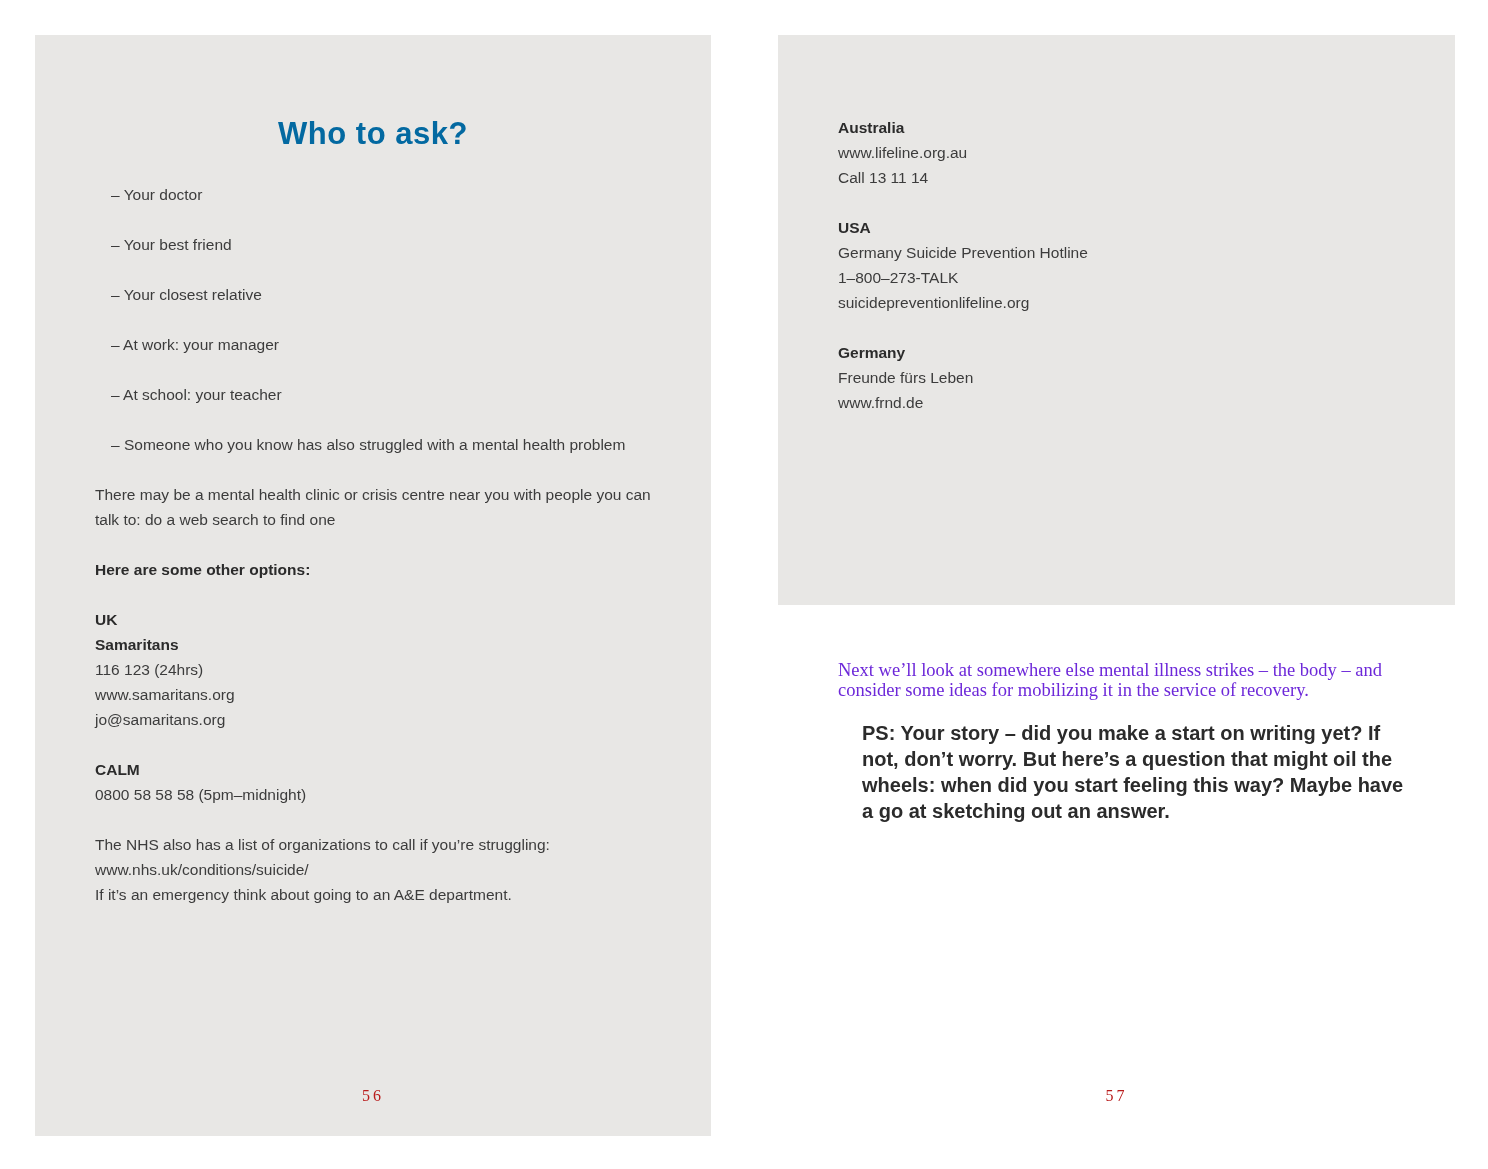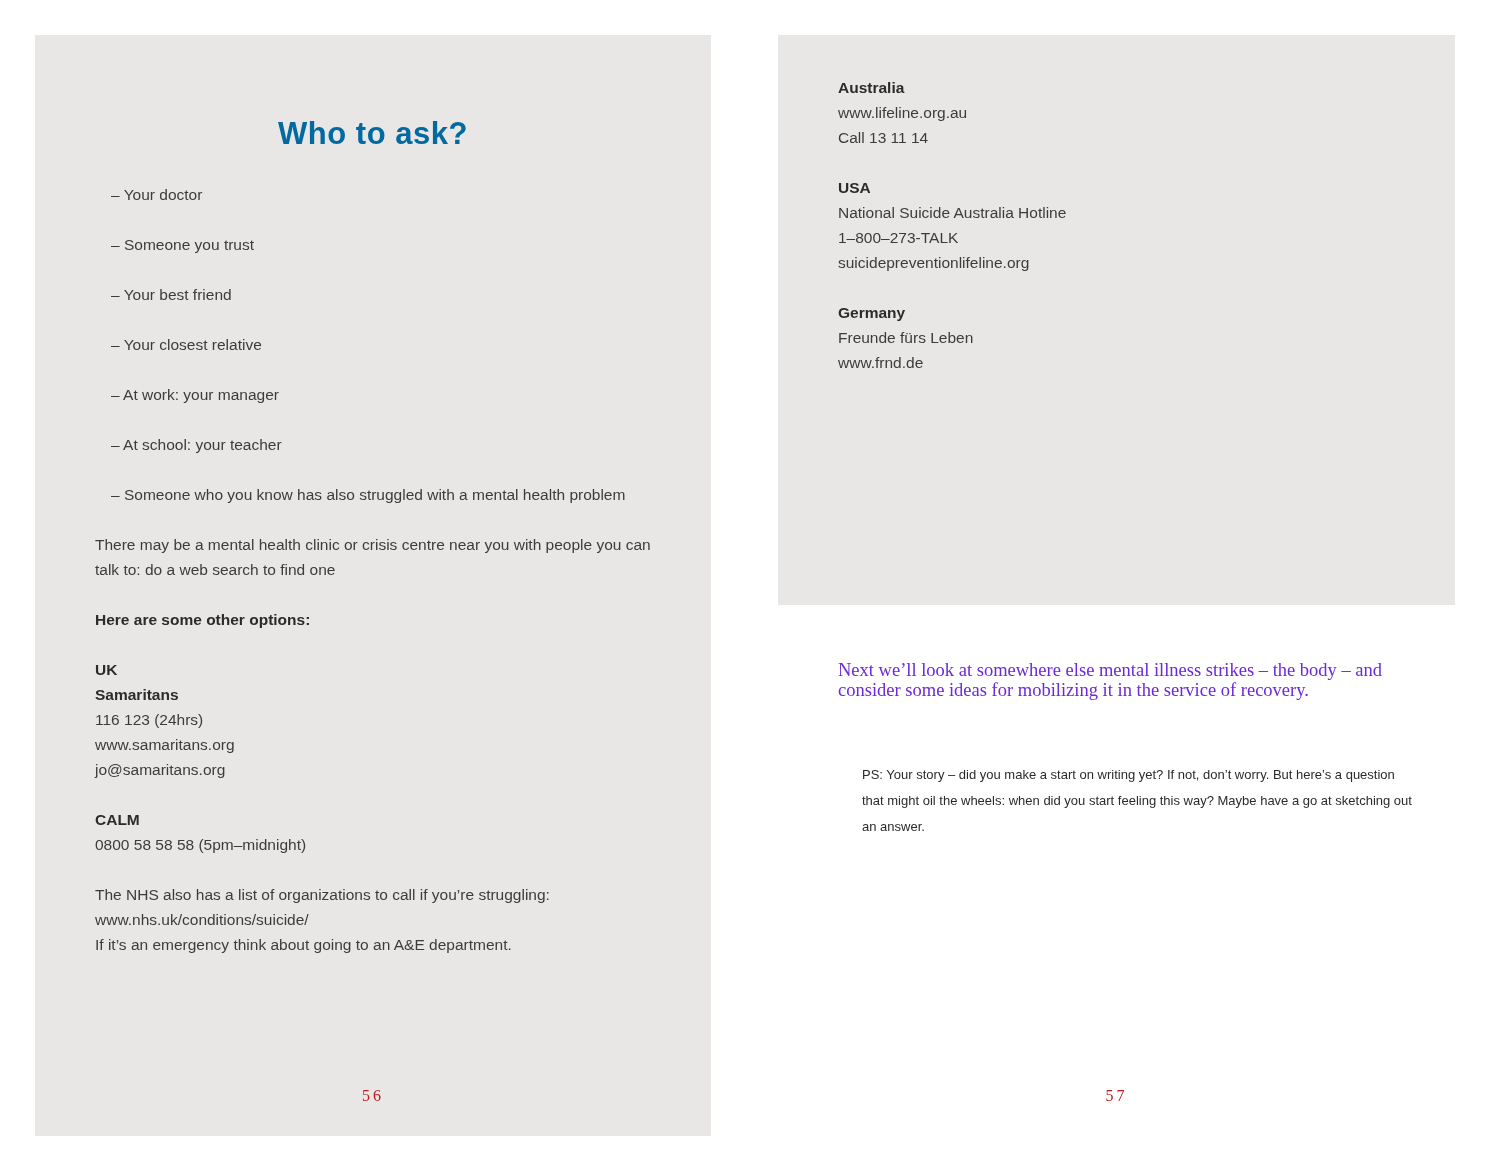--- a/index.html
+++ b/index.html
@@ -18,21 +18,21 @@
     box-sizing: border-box;
   }
   .panel-left {
     left: 35px; top: 35px;
     width: 676px; height: 1101px;
     padding: 86px 60px 0 60px;
   }
   .panel-right {
     left: 778px; top: 35px;
     width: 677px; height: 570px;
-    padding: 40px 60px 0 60px;
+    padding: 80px 60px 0 60px;
   }
 
   .page-title {
     margin: 0 0 36px 0;
     text-align: center;
     font-size: 31px;
     font-weight: 700;
     letter-spacing: 0.5px;
     color: #0369a1;
   }
@@ -57,25 +57,25 @@
     width: 580px;
     font-family: "Liberation Serif", serif;
     font-size: 18.5px;
     line-height: 20px;
     color: #6d28d9;
     margin: 0;
   }
 
   .ps-note {
     position: absolute;
-    left: 862px; top: 762px;
+    left: 862px; top: 720px;
     width: 555px;
-    font-size: 13px;
+    font-size: 20px;
     line-height: 26px;
-    font-weight: 400;
+    font-weight: 700;
     color: #2b2b2b;
     margin: 0;
   }
 
   .page-number {
     position: absolute;
     top: 1087px;
     text-align: center;
     font-family: "Liberation Serif", serif;
     font-size: 16px;
@@ -88,21 +88,20 @@
 </head>
 <body>
 
 <div>
 
   <section class="panel panel-left body-text">
     <h1 class="page-title">Who to ask?</h1>
 
     <ul class="ask-list">
       <li>– Your doctor</li>
-      <li>– Someone you trust</li>
       <li>– Your best friend</li>
       <li>– Your closest relative</li>
       <li>– At work: your manager</li>
       <li>– At school: your teacher</li>
       <li>– Someone who you know has also struggled with a mental health problem</li>
     </ul>
 
     <p class="block">There may be a mental health clinic or crisis centre near you with people you can talk to: do a web search to find one</p>
 
     <p class="block bold">Here are some other options:</p>
@@ -130,21 +129,21 @@
   <section class="panel panel-right body-text">
 
     <div class="hotline-group">
       <div class="bold">Australia</div>
       <div>www.lifeline.org.au</div>
       <div>Call 13 11 14</div>
     </div>
 
     <div class="hotline-group">
       <div class="bold">USA</div>
-      <div>National Suicide Australia Hotline</div>
+      <div>Germany Suicide Prevention Hotline</div>
       <div>1–800–273-TALK</div>
       <div>suicidepreventionlifeline.org</div>
     </div>
 
     <div class="hotline-group">
       <div class="bold">Germany</div>
       <div>Freunde fürs Leben</div>
       <div>www.frnd.de</div>
     </div>
 

